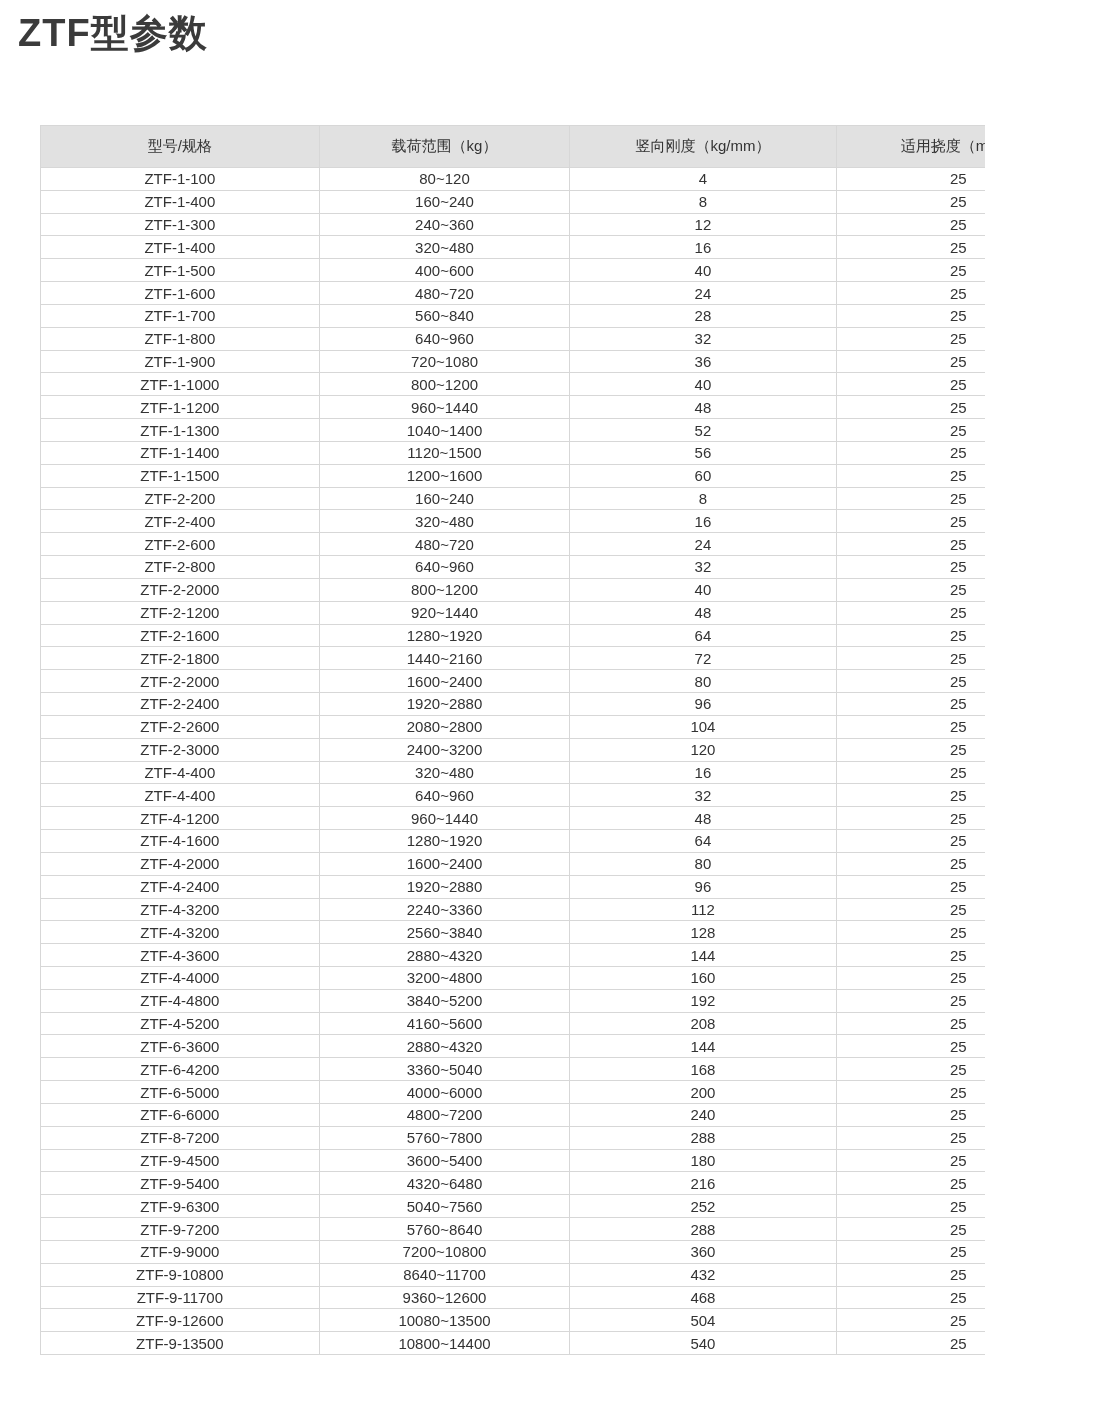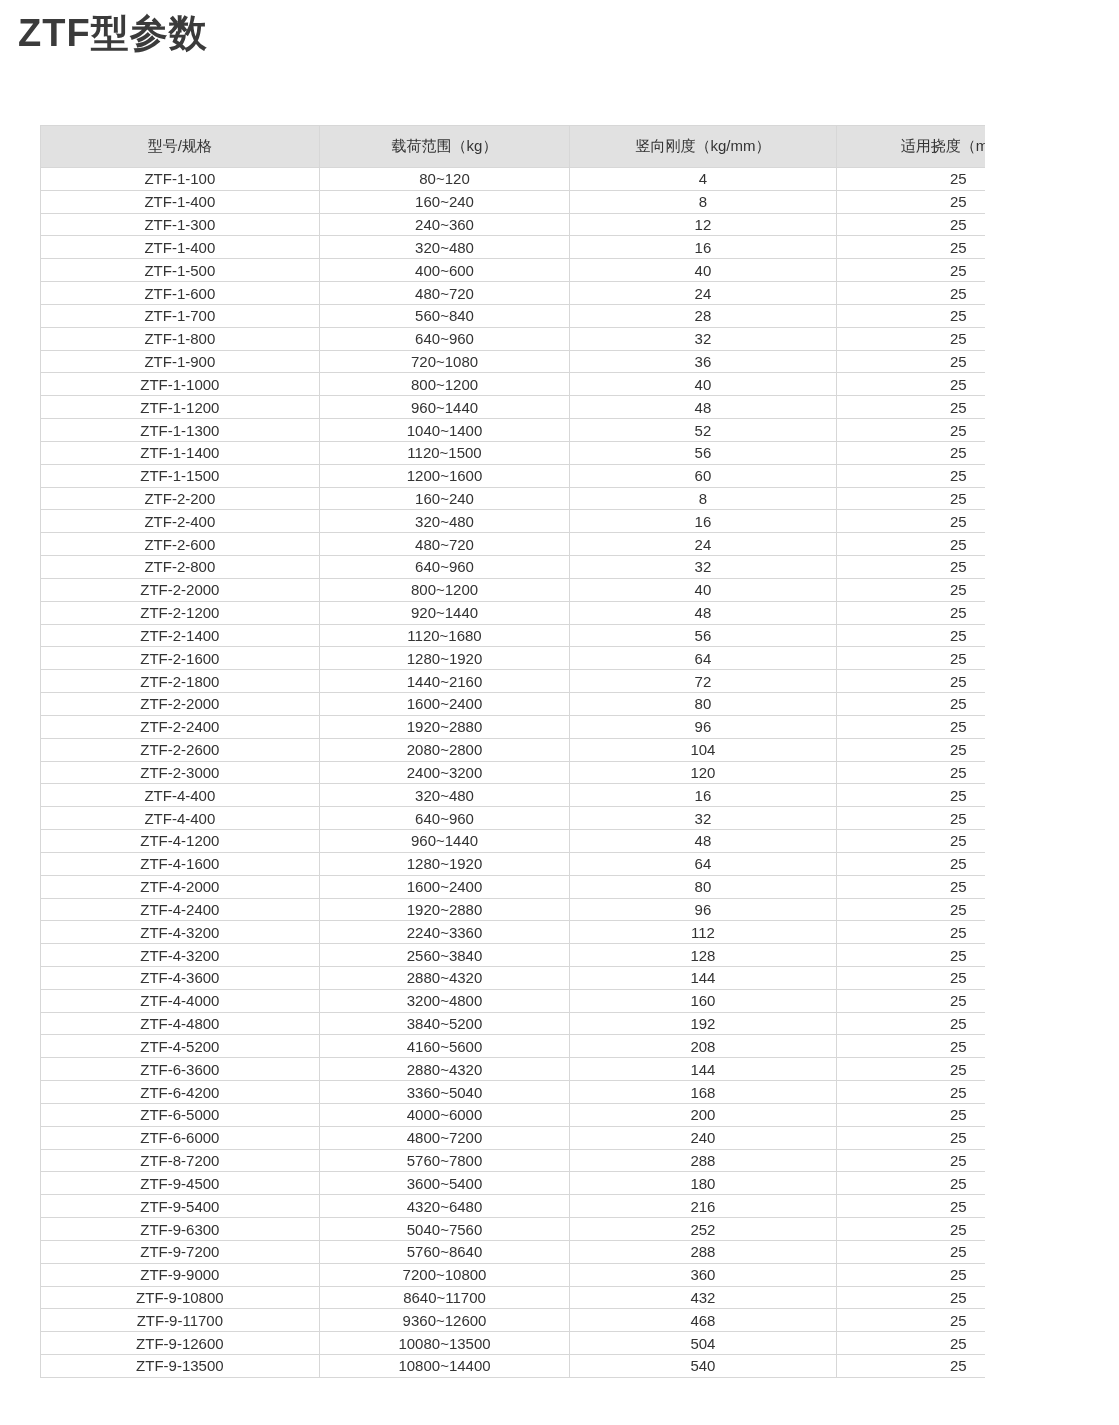--- a/index.html
+++ b/index.html
@@ -194,26 +194,20 @@
           <td>40</td>
           <td>25</td>
         </tr>
         <tr>
           <td>ZTF-2-1200</td>
           <td>920~1440</td>
           <td>48</td>
           <td>25</td>
         </tr>
         <tr>
-          <td>ZTF-2-1400</td>
-          <td>1120~1680</td>
-          <td>56</td>
-          <td>25</td>
-        </tr>
-        <tr>
           <td>ZTF-2-1600</td>
           <td>1280~1920</td>
           <td>64</td>
           <td>25</td>
         </tr>
         <tr>
           <td>ZTF-2-1800</td>
           <td>1440~2160</td>
           <td>72</td>
           <td>25</td>

